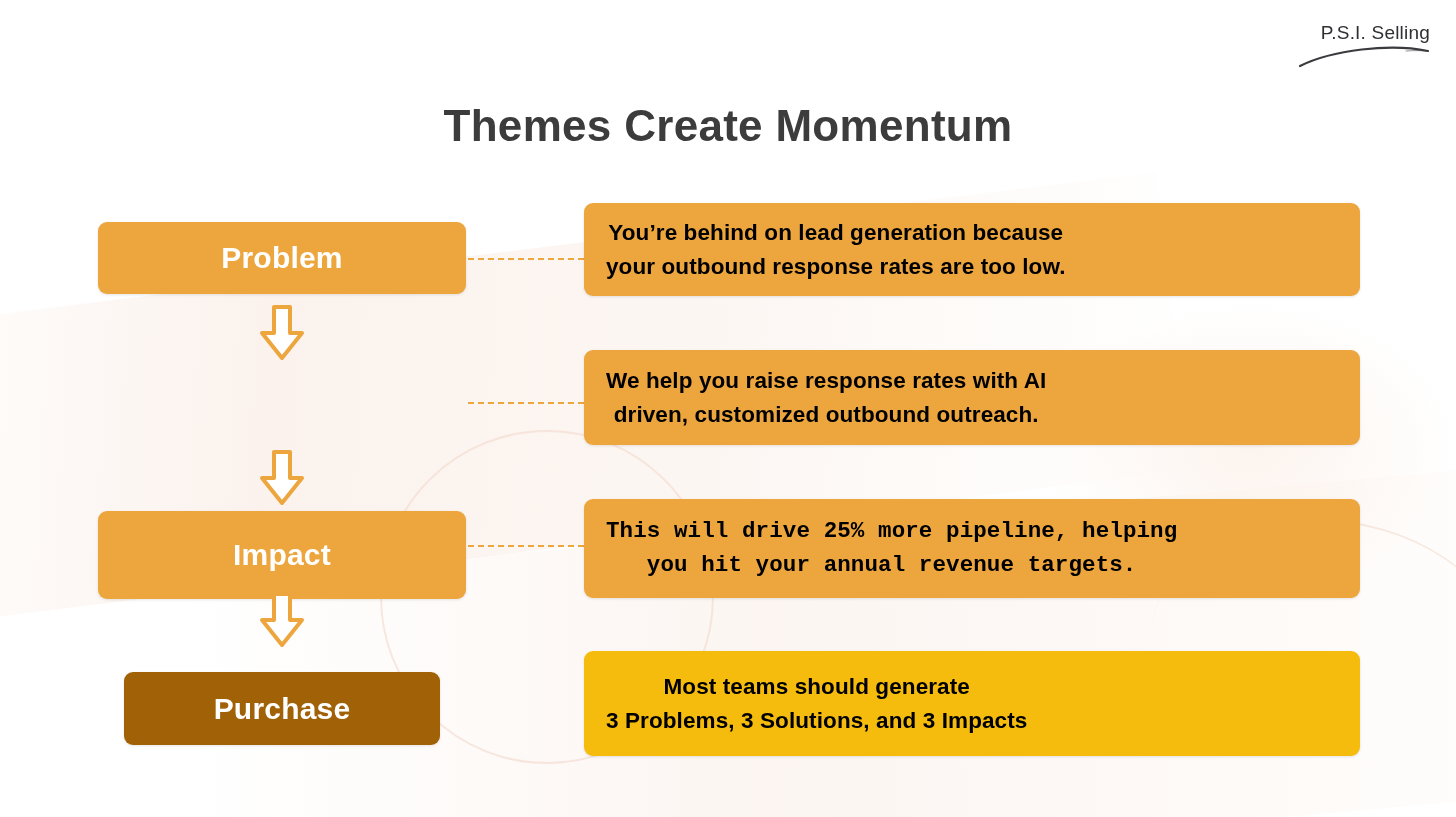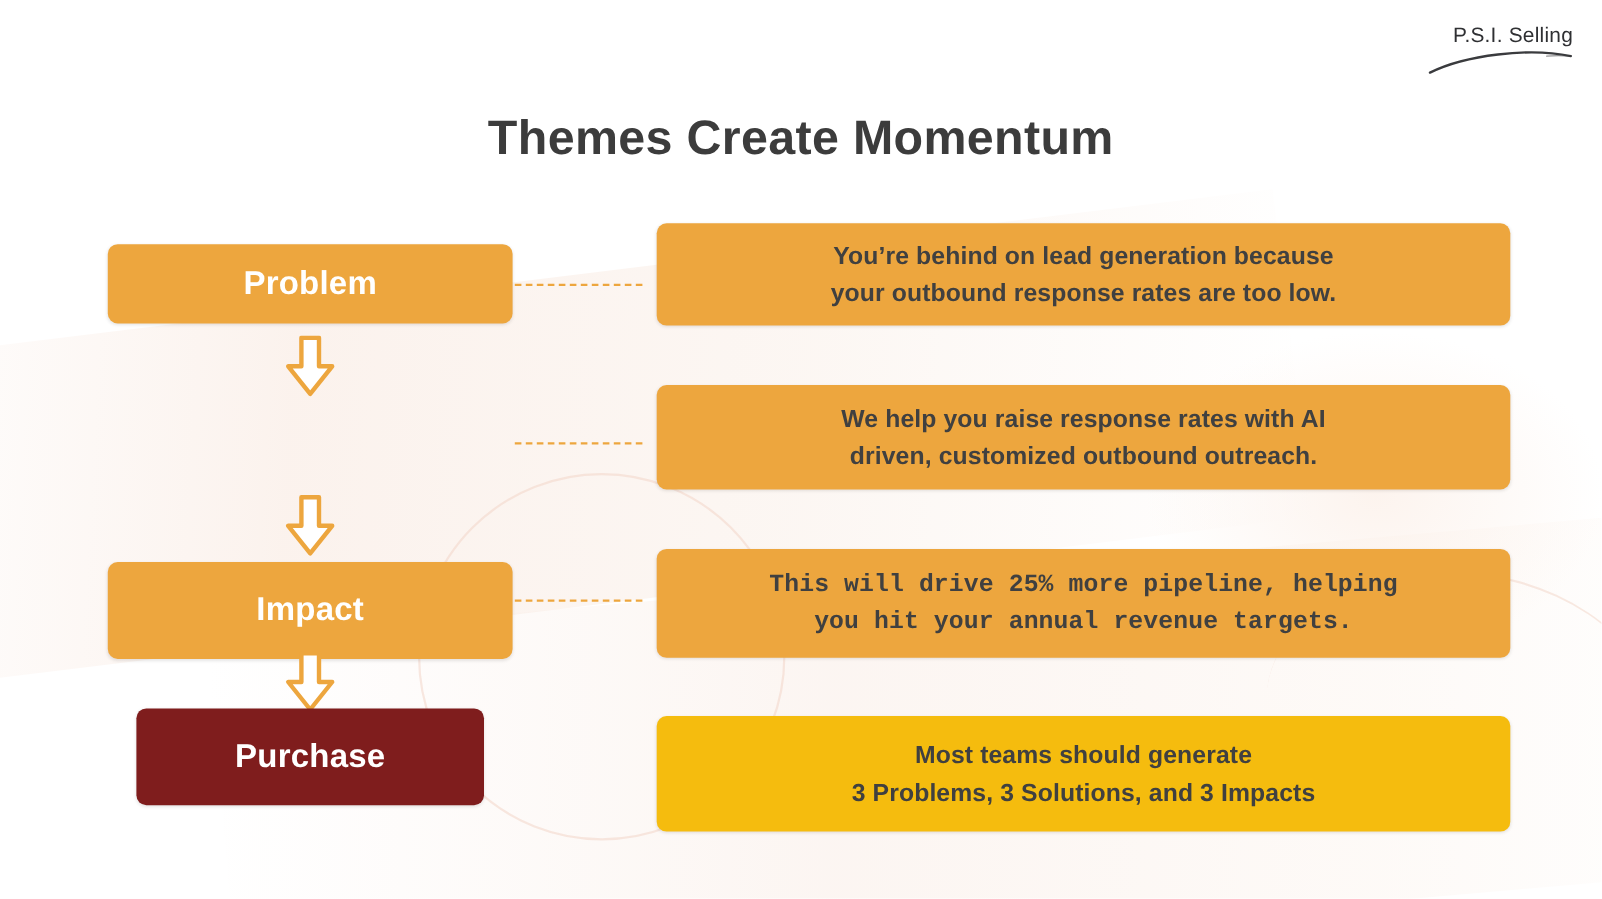--- a/index.html
+++ b/index.html
@@ -131,25 +131,24 @@
   .stage-label {
     font-size: 30px;
     line-height: 1;
     letter-spacing: 0.2px;
   }
 
   .detail-box {
     position: absolute;
     display: flex;
     align-items: center;
-    justify-content: center;
+    justify-content: flex-start;
     border-radius: 9px;
-    color: #404040;
+    color: #000000;
     box-shadow: 0 1px 3px rgba(0,0,0,0.10);
-    margin-left: 13px;
   }
   .detail-text {
     font-size: 22.5px;
     font-weight: bold;
     line-height: 1.48;
     text-align: center;
     padding: 0 22px;
     letter-spacing: 0.1px;
   }
 
@@ -231,21 +230,21 @@
         <span class="nowrap-line">you hit your annual revenue targets.</span>
       </div>
     </div>
 
     <div class="arrow-wrap" style="left:258px; top:592px; width:48px; height:56px;">
       <svg width="48" height="56" viewBox="0 0 48 56">
         <path d="M16 2 L32 2 L32 28 L44 28 L24 53 L4 28 L16 28 Z" fill="#ffffff" stroke="#eda63e" stroke-width="4" stroke-linejoin="round"></path>
       </svg>
     </div>
 
-    <div class="stage-box" style="left:124px; top:644px; width:316px; height:88px; background:#7f1d1d;">
+    <div class="stage-box" style="left:124px; top:672px; width:316px; height:73px; background:#a16207;">
       <span class="stage-label">Purchase</span>
     </div>
     <div class="detail-box" style="left:584px; top:651px; width:776px; height:105px; background:#f5bc0e;">
       <div class="detail-text">
         <span class="nowrap-line">Most teams should generate</span>
         <span class="nowrap-line">3 Problems, 3 Solutions, and 3 Impacts</span>
       </div>
     </div>
 
   </div>

